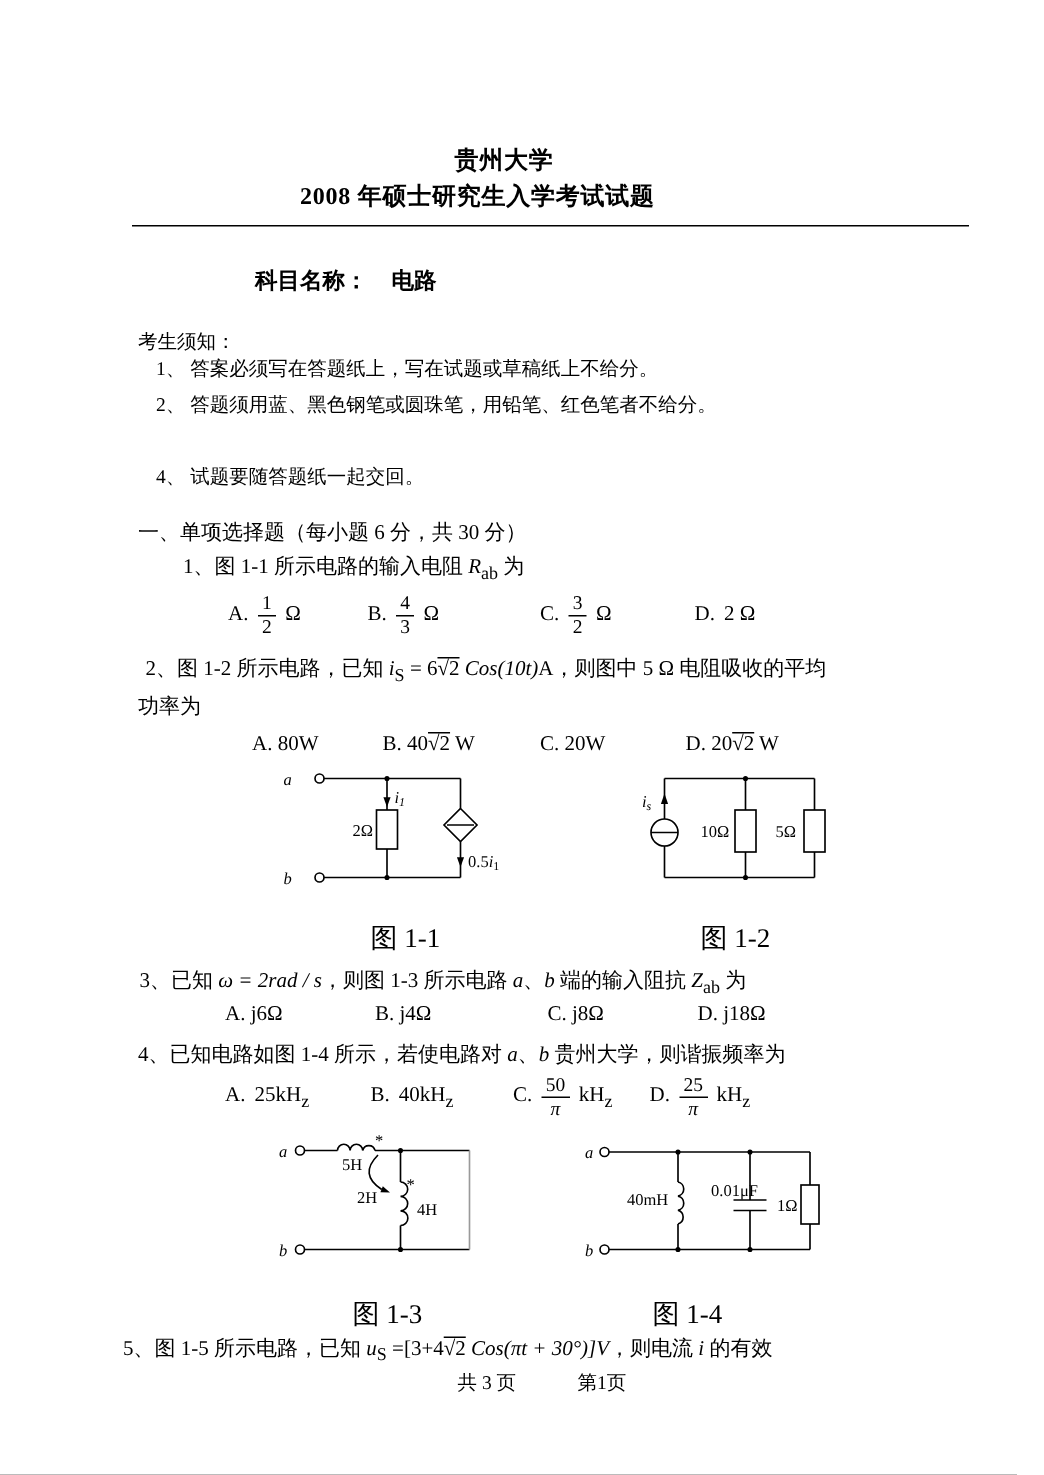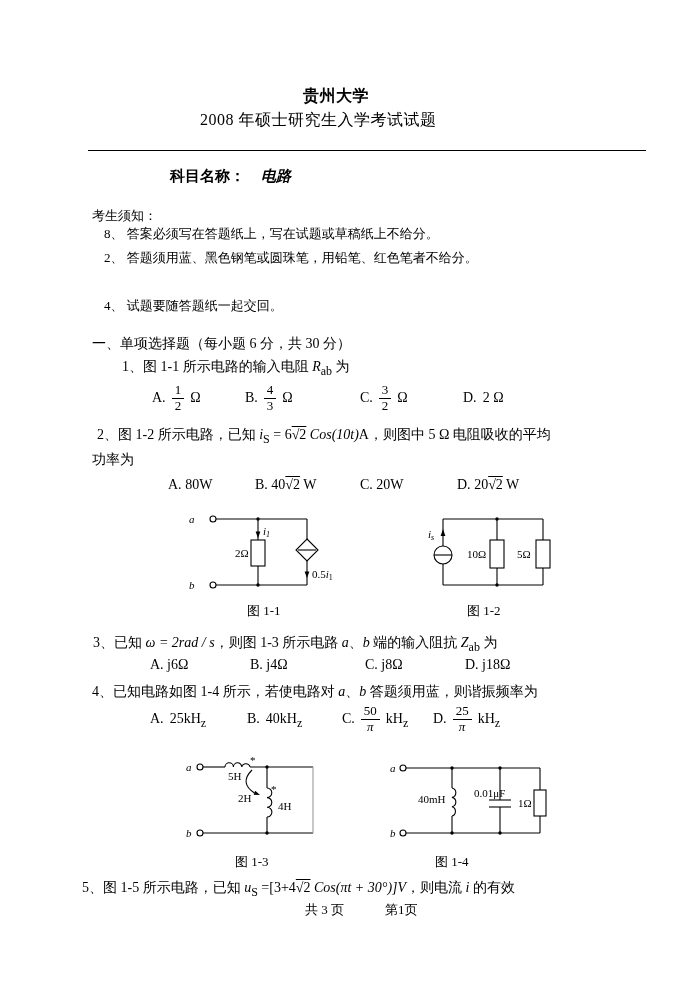--- a/index.html
+++ b/index.html
@@ -1,55 +1,55 @@
 <!DOCTYPE html>
 <html><head>
 <meta charset="utf-8">
 <style>
   html,body{margin:0;padding:0;background:#888;}
   .page{
     position:relative;width:696px;height:983px;background:#fff;margin:0 auto;
     font-family:"Liberation Serif","DejaVu Serif",serif;color:#000;overflow:hidden;
   }
-  .t{position:absolute;white-space:nowrap;font-size:14px;line-height:1.2;}
+  .t{position:absolute;white-space:nowrap;font-size:14px;line-height:1.2;margin-top:12px;}
   .it{font-style:italic;}
   .c13{font-size:13px;}
   .title1{font-size:16px;font-weight:bold;letter-spacing:0.5px;}
-  .title2{font-size:16px;font-weight:normal;letter-spacing:0.5px;}
+  .title2{font-size:16px;font-weight:bold;letter-spacing:0.5px;}
   .subject{font-size:15px;font-weight:bold;}
-  .subject .val{margin-left:16px;font-style:italic;}
+  .subject .val{margin-left:16px;}
   .rule{position:absolute;border-top:1.6px solid #000;height:0;}
   sub{font-size:12px;line-height:0;}
   .sq{text-decoration:overline;}
   .frac{display:inline-block;text-align:center;vertical-align:middle;font-size:13px;line-height:1.15;}
   .frac .fnum{display:block;border-bottom:1px solid #000;padding:0 3px;}
   .frac .fden{display:block;}
   .opt-row{display:flex;align-items:center;gap:6px;height:34px;}
-  .cap{font-size:13px;text-align:center;}
+  .cap{font-size:18px;text-align:center;}
   .svgt{font-family:"Liberation Serif","DejaVu Serif",serif;font-size:11px;fill:#000;}
   .svgit{font-style:italic;}
   svg{position:absolute;}
   svg .wire{stroke:#000;stroke-width:1.1;fill:none;}
   svg .gray{stroke:#9a9a9a;}
 </style>
 </head>
 <body>
 
 <div class="page">
 
   <div class="t title1" style="left:303px;top:86px">贵州大学</div>
   <div class="t title2" style="left:200px;top:110px">2008 年硕士研究生入学考试试题</div>
   <div class="rule" style="left:88px;top:150px;width:558px"></div>
 
   <div class="t subject" style="left:170px;top:167px">
     <span>科目名称：</span><span class="val">电路</span>
   </div>
 
   <div class="t c13" style="left:92px;top:208px">考生须知：</div>
-  <div class="t c13" style="left:104px;top:226px">8、 答案必须写在答题纸上，写在试题或草稿纸上不给分。</div>
+  <div class="t c13" style="left:104px;top:226px">1、 答案必须写在答题纸上，写在试题或草稿纸上不给分。</div>
   <div class="t c13" style="left:104px;top:250px">2、 答题须用蓝、黑色钢笔或圆珠笔，用铅笔、红色笔者不给分。</div>
   <div class="t c13" style="left:104px;top:298px">4、 试题要随答题纸一起交回。</div>
 
   <div class="t" style="left:92px;top:336px">一、单项选择题（每小题 6 分，共 30 分）</div>
 
   <div class="t" style="left:122px;top:359px">
     <span>1、</span><span>图 1-1 所示电路的输入电阻 </span><span class="it">R</span><sub>ab</sub><span> 为</span>
   </div>
   <div class="t opt-row" style="left:152px;top:381px">
     <span>A.</span>
@@ -149,21 +149,21 @@
 
   <div class="t" style="left:93px;top:635px">
     <span>3、</span><span>已知 </span><span class="it">ω = 2rad / s</span><span>，则图 1-3 所示电路 </span><span class="it">a</span><span>、</span><span class="it">b</span><span> 端的输入阻抗 </span><span class="it">Z</span><sub>ab</sub><span> 为</span>
   </div>
   <div class="t" style="left:150px;top:657px">A. j6Ω</div>
   <div class="t" style="left:250px;top:657px">B. j4Ω</div>
   <div class="t" style="left:365px;top:657px">C. j8Ω</div>
   <div class="t" style="left:465px;top:657px">D. j18Ω</div>
 
   <div class="t" style="left:92px;top:684px">
-    <span>4、</span><span>已知电路如图 1-4 所示，若使电路对 </span><span class="it">a</span><span>、</span><span class="it">b</span><span> 答题须用蓝，则谐振频率为</span>
+    <span>4、</span><span>已知电路如图 1-4 所示，若使电路对 </span><span class="it">a</span><span>、</span><span class="it">b</span><span> 贵州大学，则谐振频率为</span>
   </div>
   <div class="t opt-row" style="left:150px;top:702px">
     <span>A.</span>
       <span><span>25kH</span><sub>z</sub></span>
   </div>
   <div class="t opt-row" style="left:247px;top:702px">
     <span>B.</span>
       <span><span>40kH</span><sub>z</sub></span>
   </div>
   <div class="t opt-row" style="left:342px;top:702px">

